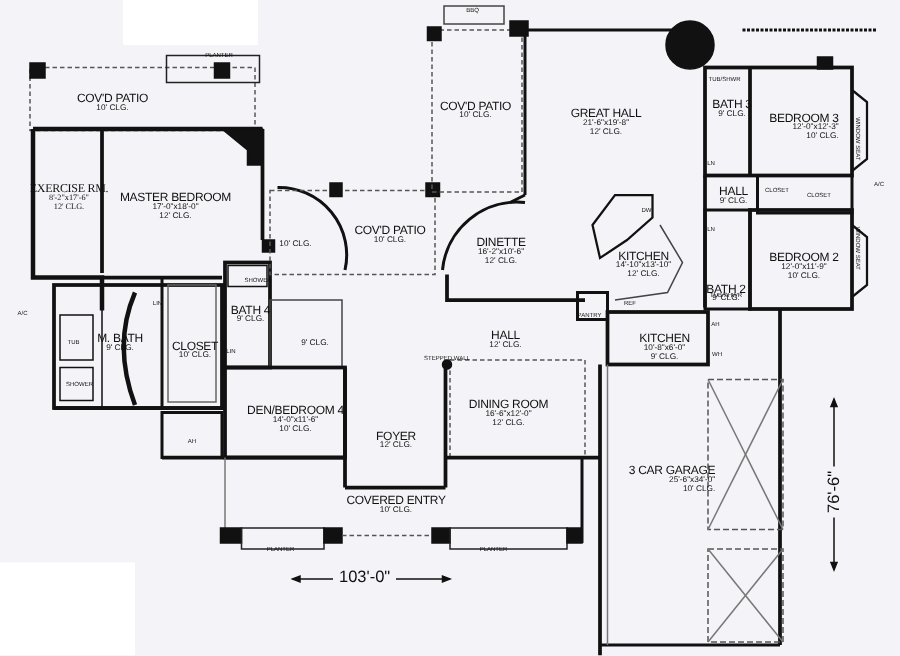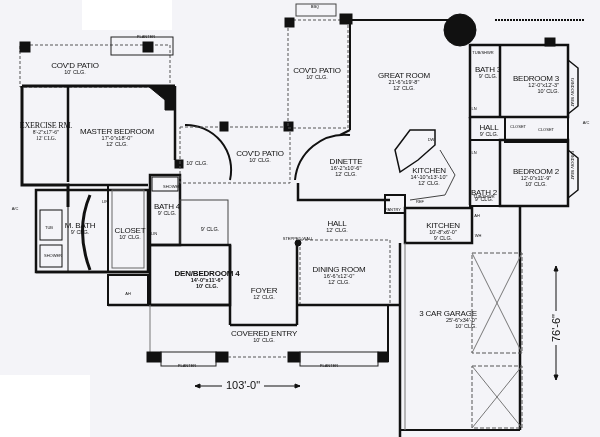--- a/index.html
+++ b/index.html
@@ -143,21 +143,21 @@
     <div class="lbl" style="left: 117px; top: 128px;">
       <div class="n">MASTER BEDROOM</div>
       <div class="d">17'-0"x18'-0"</div>
       <div class="c">12' CLG.</div>
     </div>
     <div class="lbl" style="left: 317px; top: 67px;">
       <div class="n">COV'D PATIO</div>
       <div class="c">10' CLG.</div>
     </div>
     <div class="lbl" style="left: 404px; top: 72px;">
-      <div class="n">GREAT ROOM</div>
+      <div class="n">GREAT HALL</div>
       <div class="d">21'-6"x19'-8"</div>
       <div class="c">12' CLG.</div>
     </div>
     <div class="lbl" style="left: 488px; top: 66px; text-align: center;">
       <div class="n">BATH 3</div>
       <div class="c">9' CLG.</div>
     </div>
     <div class="lbl" style="left: 536px; top: 75px; text-align: right;">
       <div class="n">BEDROOM 3</div>
       <div class="d">12'-0"x12'-3"</div>
@@ -167,21 +167,21 @@
       <div class="n">HALL</div>
       <div class="c">9' CLG.</div>
     </div>
     <div class="lbl" style="left: 197px; top: 161px;">
       <div class="c">10' CLG.</div>
     </div>
     <div class="lbl" style="left: 260px; top: 150px;">
       <div class="n">COV'D PATIO</div>
       <div class="c">10' CLG.</div>
     </div>
-    <div class="lbl" style="left: 334px; top: 158px; margin-left: 12px;">
+    <div class="lbl" style="left: 334px; top: 158px;">
       <div class="n">DINETTE</div>
       <div class="d">16'-2"x10'-6"</div>
       <div class="c">12' CLG.</div>
     </div>
     <div class="lbl" style="left: 429px; top: 167px;">
       <div class="n">KITCHEN</div>
       <div class="d">14'-10"x13'-10"</div>
       <div class="c">12' CLG.</div>
     </div>
     <div class="lbl" style="left: 484px; top: 189px;">
@@ -210,21 +210,21 @@
     </div>
     <div class="lbl" style="left: 337px; top: 220px;">
       <div class="n">HALL</div>
       <div class="c">12' CLG.</div>
     </div>
     <div class="lbl" style="left: 443px; top: 222px;">
       <div class="n">KITCHEN</div>
       <div class="d">10'-8"x6'-0"</div>
       <div class="c">9' CLG.</div>
     </div>
-    <div class="lbl" style="left: 207px; top: 270px; font-weight: bold;">
+    <div class="lbl" style="left: 197px; top: 270px;">
       <div class="n">DEN/BEDROOM 4</div>
       <div class="d">14'-0"x11'-6"</div>
       <div class="c">10' CLG.</div>
     </div>
     <div class="lbl" style="left: 339px; top: 266px;">
       <div class="n">DINING ROOM</div>
       <div class="d">16'-6"x12'-0"</div>
       <div class="c">12' CLG.</div>
     </div>
     <div class="lbl" style="left: 264px; top: 287px;">

